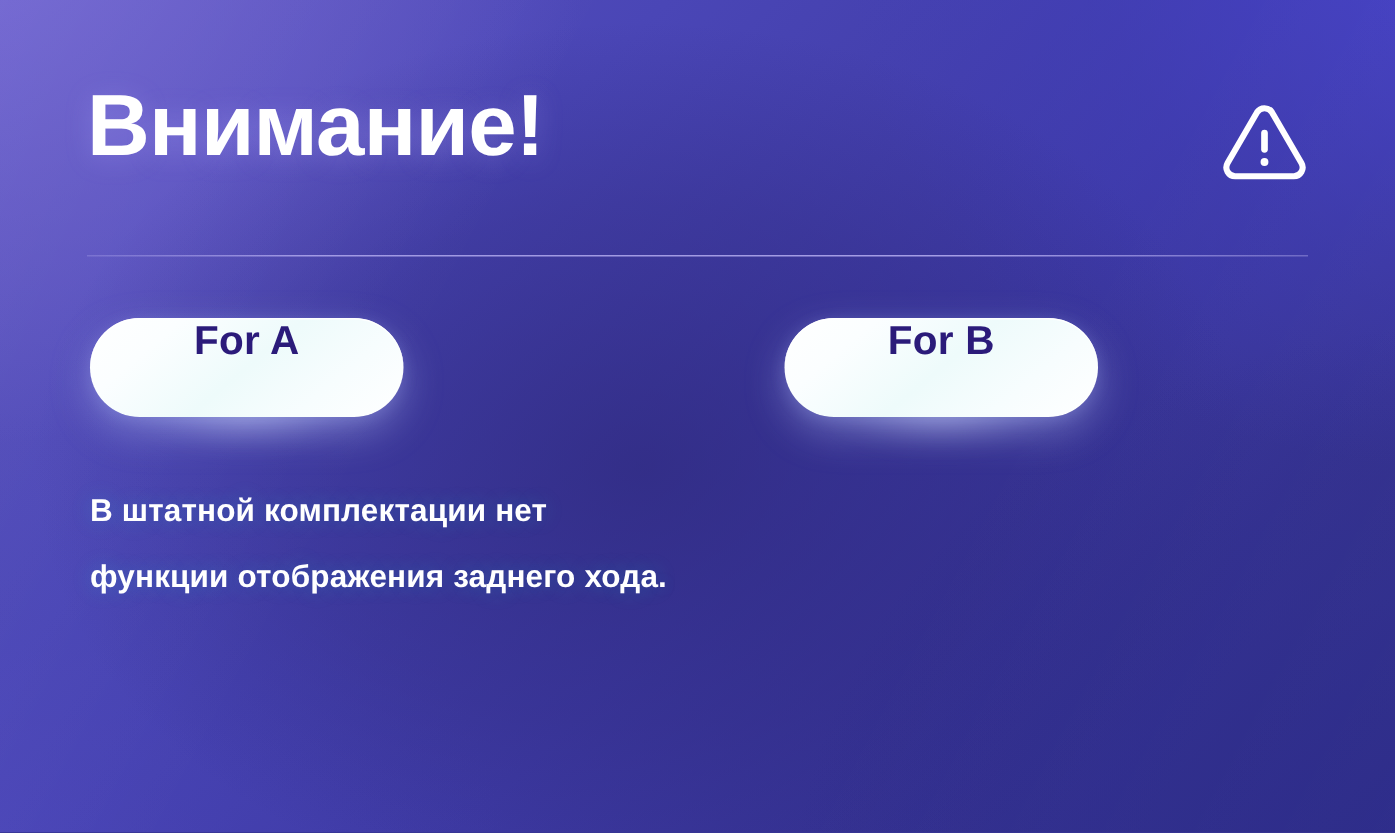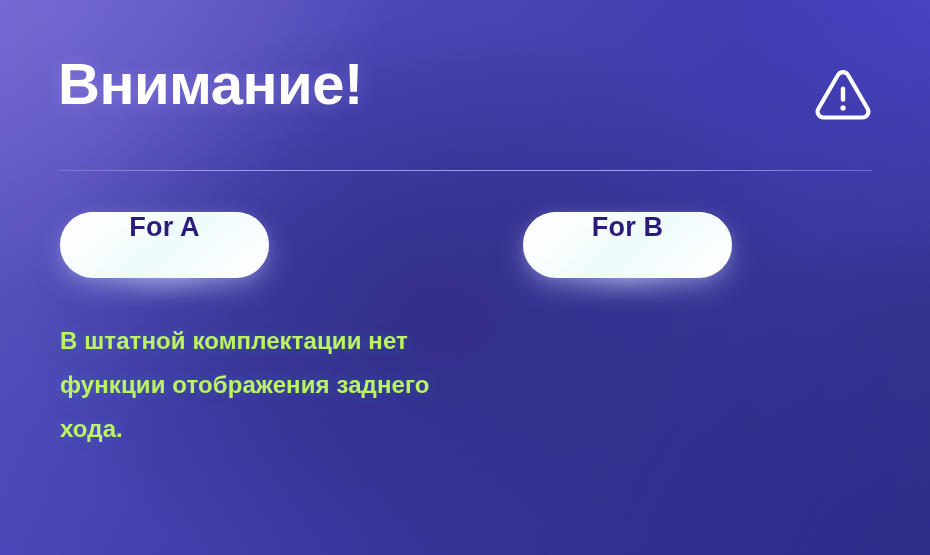--- a/index.html
+++ b/index.html
@@ -146,24 +146,24 @@
     letter-spacing: 0.2px;
     color: #2b1b7a;
     user-select: none;
   }
 
   
   .desc {
     margin: 0;
     padding-top: 41px;
     width: 385px;
-    font-size: 24px;
+    font-size: 21px;
     line-height: 44px;
     font-weight: 700;
-    color: #bef264;
+    color: #ffffff;
     letter-spacing: 0.1px;
     text-shadow: 0 0 14px rgba(34,224,232,0.22);
   }
 </style>
 </head>
 <body>
 
 <div class="screen">
 
   <div class="bg-base"></div>

